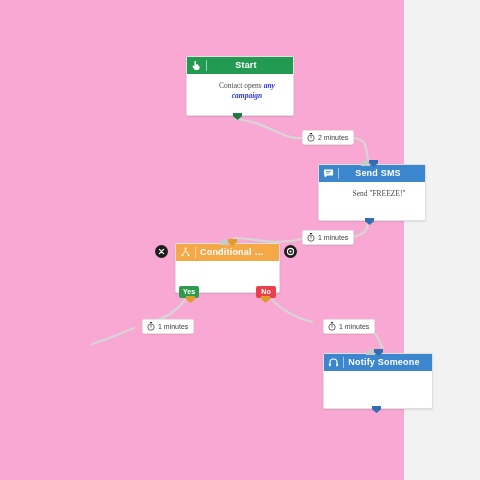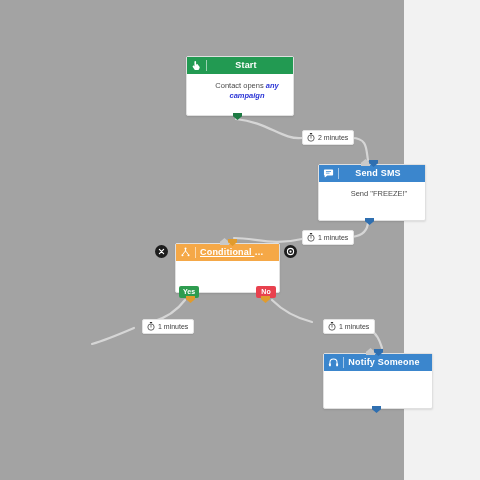--- a/index.html
+++ b/index.html
@@ -6,21 +6,21 @@
   body{
     width:480px;height:480px;
     background:#f2f2f2;
     font-family:"Liberation Sans", sans-serif;
     overflow:hidden;
     position:relative;
   }
   #canvas{
     position:absolute;inset:0;
     width:404px;height:480px;
-    background:#a3a3a3;
+    background:#f9a8d4;
   }
   .edges{position:absolute;left:0;top:0;width:480px;height:480px;pointer-events:none;}
 
   
   .node{
     position:absolute;
     background:#ffffff;
     border:1px solid #e0e0e0;
     border-radius:2px;
     box-shadow:0 1px 2px rgba(0,0,0,0.10);
@@ -56,31 +56,32 @@
     text-overflow:ellipsis;
     padding-right:12px;
     line-height:17px;
   }
   .node-body{
     padding:7px 6px 6px 20px;
     font-size:7.5px;
     color:#4a4a4a;
     text-align:center;
     line-height:1.3;
+    font-family:Liberation Serif, serif;
   }
   .body-em{
     color:#2b35d6;
     font-style:italic;
     font-weight:bold;
   }
 
   
   .n-green  .node-header{background:#229a52;}
   .n-blue   .node-header{background:#3b86cd;justify-content:space-between;}
-  .n-orange .node-header{background:#f5a847;text-decoration:underline;}
+  .n-orange .node-header{background:#f5a847;}
   .n-red    .node-header{background:#e8414e;}
 
   
   .nub{
     position:absolute;
     width:9px;height:7px;
     clip-path:polygon(0 0,100% 0,100% 45%,50% 100%,0 45%);
   }
   .nub-green{background:#1d7a43;}
   .nub-blue{background:#2f6fb0;}

